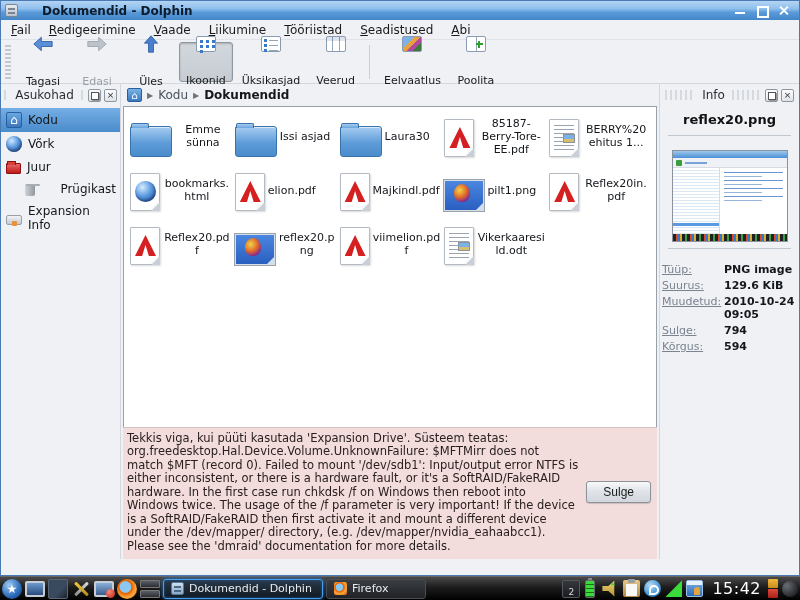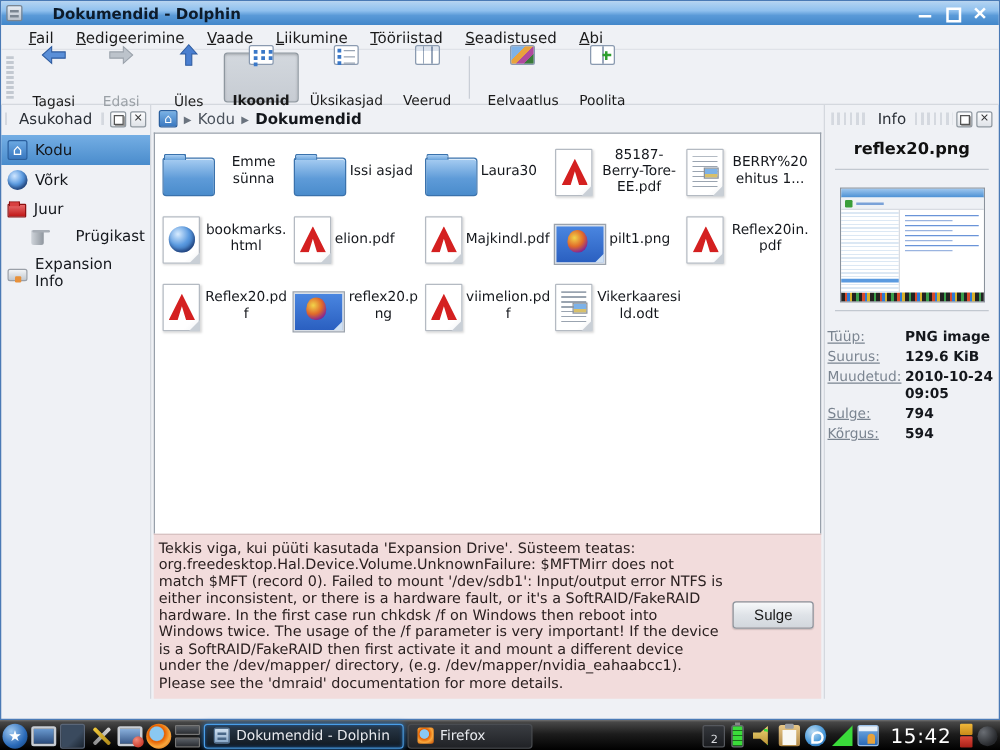--- a/index.html
+++ b/index.html
@@ -13,30 +13,30 @@
   .win-icon { width:13px; height:13px; background:linear-gradient(#e8ecf2,#b9c2cc); border:1px solid #7b8692; border-radius:2px; margin-right:6px; position:relative; }
   .win-icon::before { content:""; position:absolute; left:2px; right:2px; top:3px; height:2px; background:#7b8692; box-shadow:0 4px 0 #7b8692; }
   .titlebar .title { font-weight:bold; color:#0d1b2a; font-size:12px; margin-left:18px; flex:1; }
   .win-controls { display:flex; gap:8px; margin-right:4px; }
   .wc { width:14px; height:12px; position:relative; cursor:pointer; }
   .wc.min::before { content:""; position:absolute; left:2px; right:2px; bottom:3px; height:2px; background:#fff; }
   .wc.max::before { content:""; position:absolute; left:2px; top:1px; width:8px; height:8px; border:2px solid #fff; }
   .wc.close::before,.wc.close::after { content:""; position:absolute; left:6px; top:0; width:2px; height:11px; background:#fff; }
   .wc.close::before { transform:rotate(45deg);} .wc.close::after { transform:rotate(-45deg);}
 
-  .menubar { height:20px; display:flex; align-items:center; gap:2px; padding:0 14px; background:#eff1f5; border-bottom:1px solid #dfe2e8; flex:0 0 auto;text-align:center; }
+  .menubar { height:20px; display:flex; align-items:center; gap:2px; padding:0 2px; background:#eff1f5; border-bottom:1px solid #dfe2e8; flex:0 0 auto;text-align:center; }
   .menu-item { padding:1px 8px; color:#1a1a1a; cursor:pointer; }
   .menu-item u { text-underline-offset:1px; }
 
   
   .toolbar { height:44px; display:flex; align-items:center; padding:2px 4px; gap:2px; background:#eff1f5; border-bottom:1px solid #d4d8de; flex:0 0 auto; }
   .tb-handle { width:6px; height:34px; background:repeating-linear-gradient(#c3c9d1 0 2px, transparent 2px 4px); margin-right:4px; }
   .tb-sep { width:1px; height:34px; background:#c9ced6; margin:0 5px; }
   .tbtn { display:flex; flex-direction:column; align-items:center; justify-content:center; min-width:52px; height:40px; padding:1px 6px; border:1px solid transparent; border-radius:3px; cursor:pointer; gap:1px; }
-  .tbtn.active { background:linear-gradient(#d3d8de,#c7ccd3); border-color:#8e979f; box-shadow:inset 0 1px 2px rgba(0,0,0,.2);font-weight:bold; }
+  .tbtn.active { background:linear-gradient(#d3d8de,#c7ccd3); border-color:#8e979f; box-shadow:inset 0 1px 2px rgba(0,0,0,.2); }
   .tbtn .lbl { font-size:11px; color:#1a1a1a;margin-top:21px; }
   .tbtn.disabled .lbl { color:#9aa0a6; }
   .tico { width:22px; height:18px; display:flex; align-items:center; justify-content:center; }
 
   .ic-view { width:20px; height:16px; background:#fff; border:1px solid #8a9ab0; border-radius:2px; position:relative; }
   .ic-icons::before { content:""; position:absolute; left:3px; top:3px; width:3px; height:3px; background:#3a78c8;
      box-shadow:6px 0 0 #3a78c8,12px 0 0 #3a78c8,0 5px 0 #3a78c8,6px 5px 0 #3a78c8,12px 5px 0 #3a78c8,0 10px 0 #3a78c8; }
   .ic-details::before { content:""; position:absolute; left:2px; top:2px; width:3px; height:3px; background:#3a78c8; box-shadow:0 5px 0 #3a78c8,0 10px 0 #3a78c8; }
   .ic-details::after { content:""; position:absolute; left:7px; top:3px; width:9px; height:1px; background:#98a4b4; box-shadow:0 5px 0 #98a4b4,0 10px 0 #98a4b4; }
   .ic-columns { background:linear-gradient(#dde4ee 0 4px,#fff 4px),linear-gradient(90deg,transparent 5px,#9aa8bc 5px 6px,transparent 6px 12px,#9aa8bc 12px 13px,transparent 13px); background-blend-mode:multiply; }

